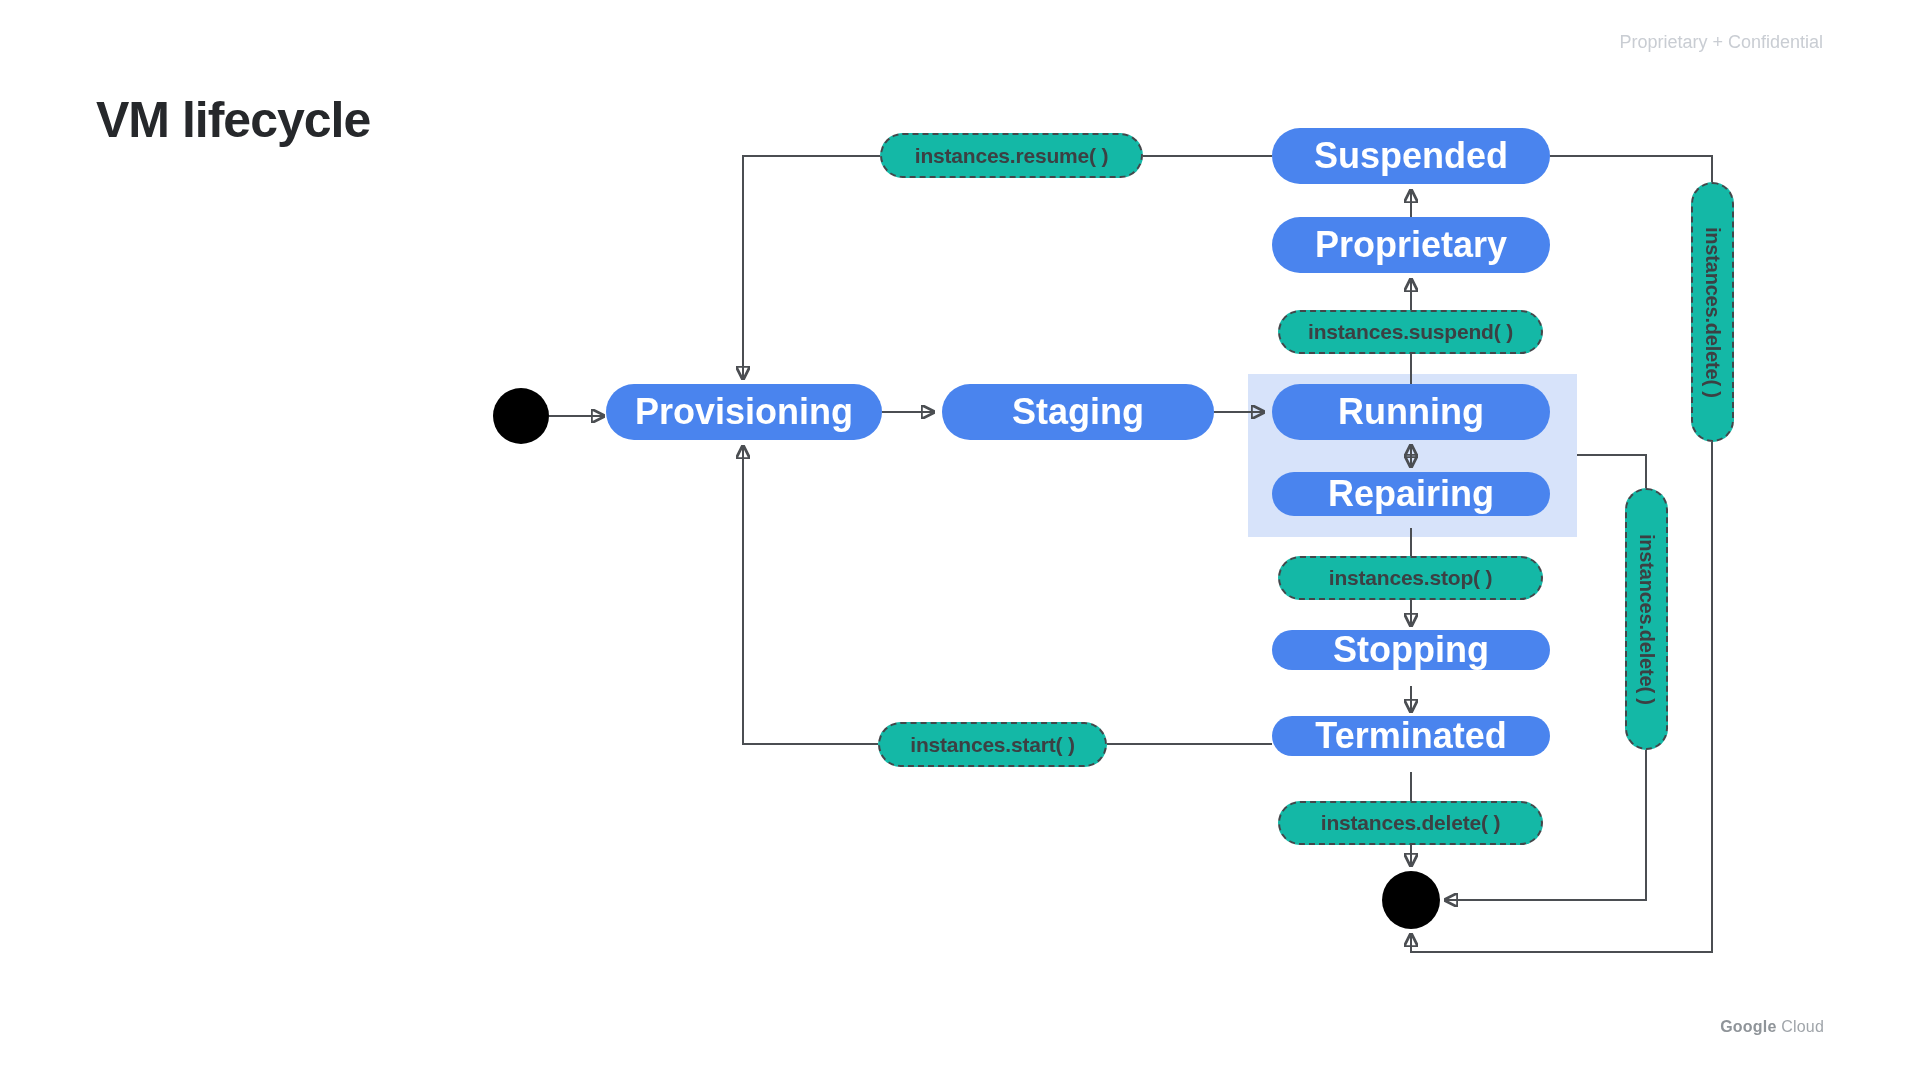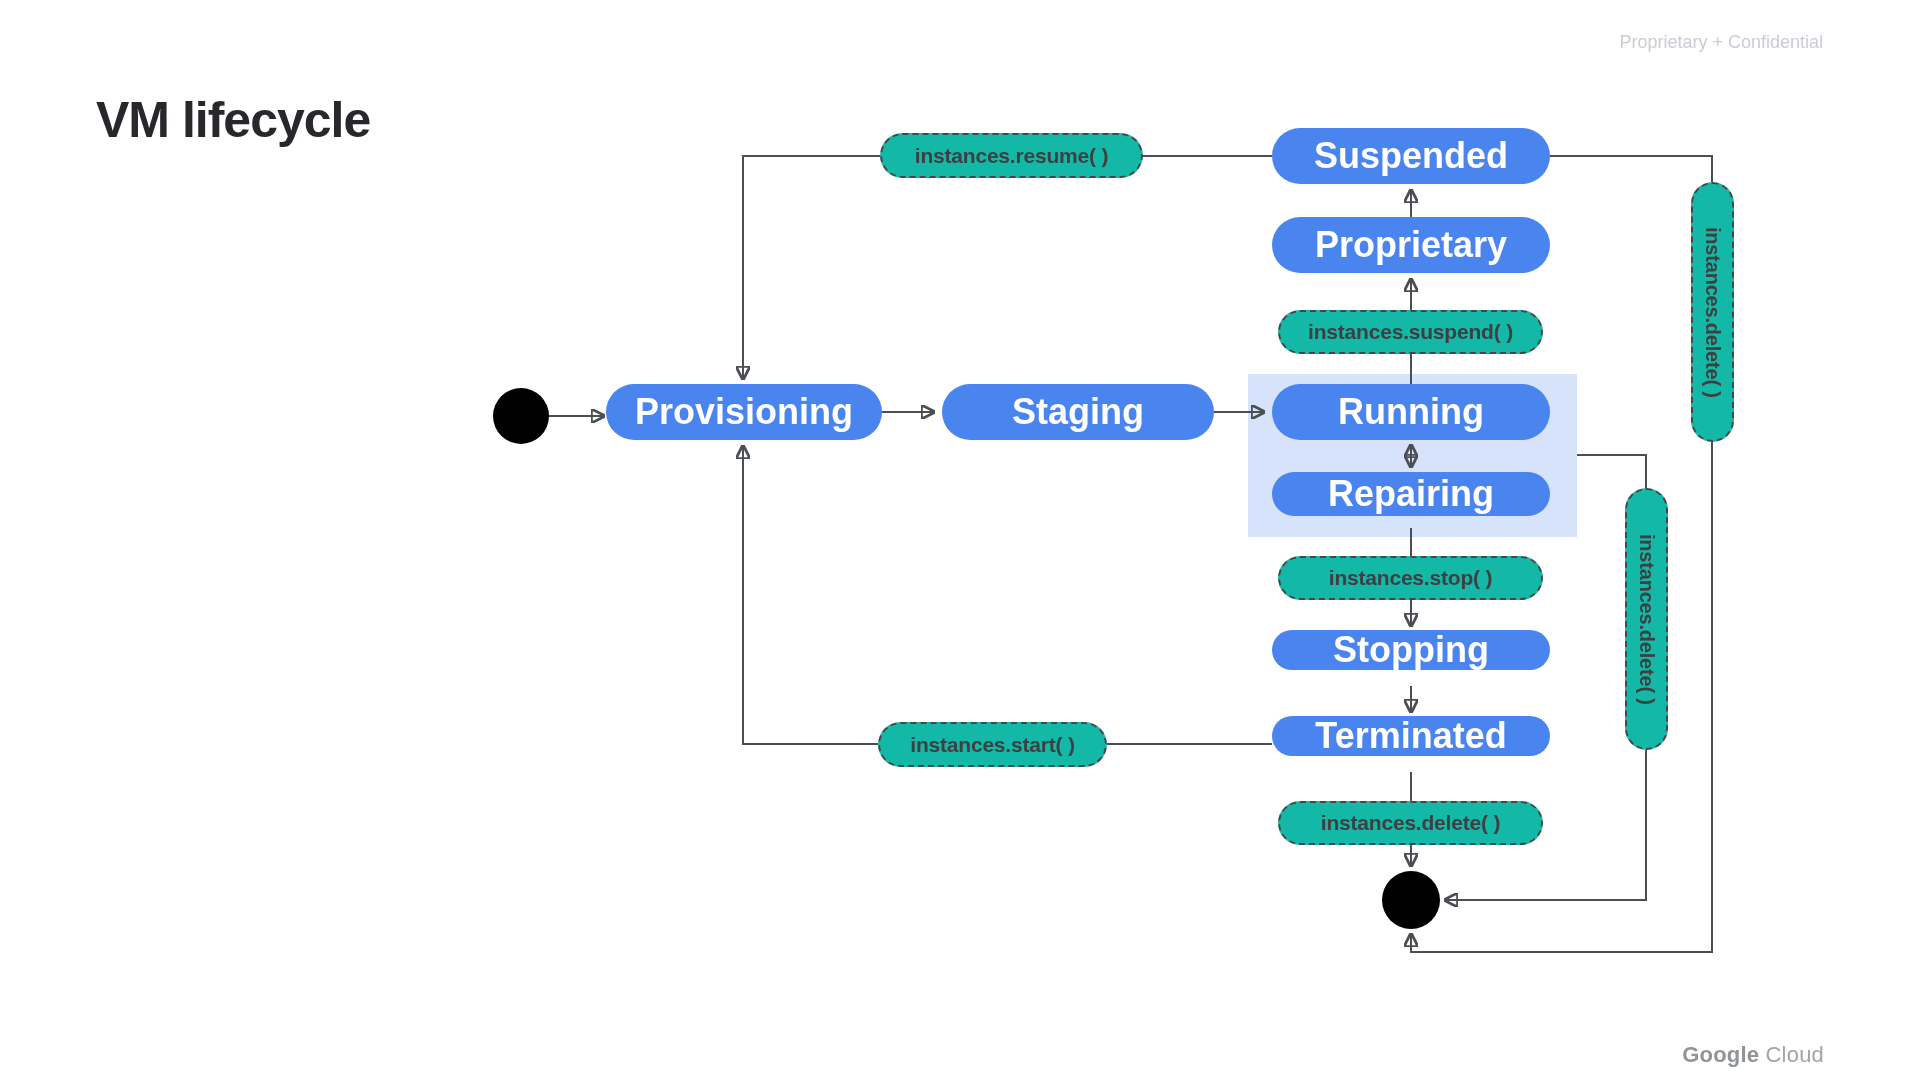--- a/index.html
+++ b/index.html
@@ -24,21 +24,21 @@
   .slide-title{
     position:absolute;left:96px;top:82px;
     font-size:50px;font-weight:600;letter-spacing:-1px;color:var(--title-color);margin-top:9px;
   }
   .classification{
     position:absolute;top:32px;right:97px;
     font-size:18px;color:var(--classification-color);
   }
   .footer-brand{
     position:absolute;top:1018px;right:96px;
-    font-size:22px;letter-spacing:0.2px;margin-top:24px;
+    font-size:16px;letter-spacing:0.2px;
   }
   .footer-brand .brand-primary{color:var(--brand-primary-color);font-weight:600;}
   .footer-brand .brand-secondary{color:var(--brand-secondary-color);font-weight:400;}
   .diagram{position:absolute;inset:0;}
   .highlight{
     position:absolute;left:1248px;top:374px;width:329px;height:163px;
     background:var(--highlight-fill);
   }
   .connectors{position:absolute;left:0;top:0;z-index:2;}
   .connectors path{stroke:var(--connector);stroke-width:2;fill:none;}

